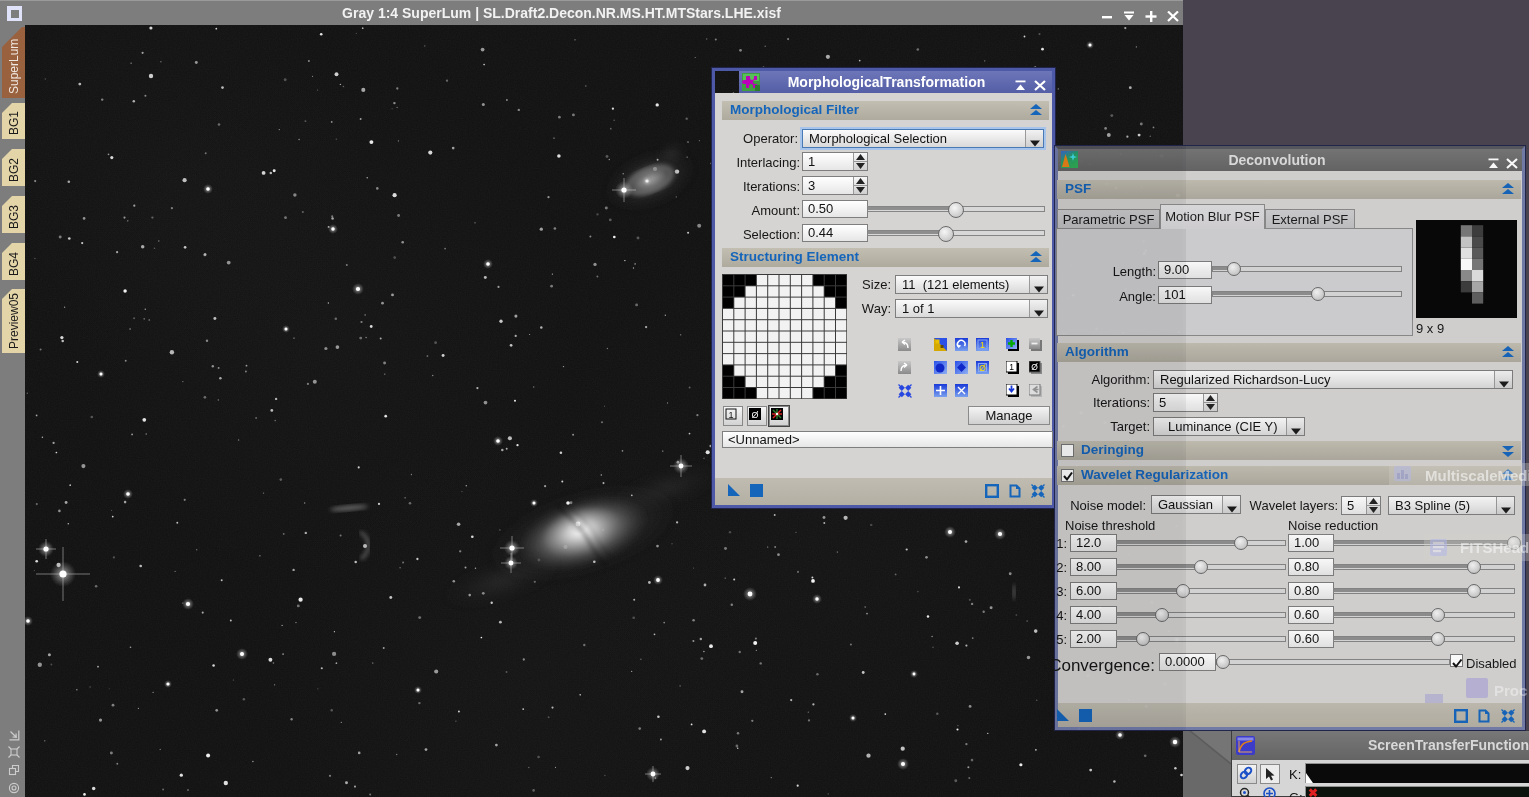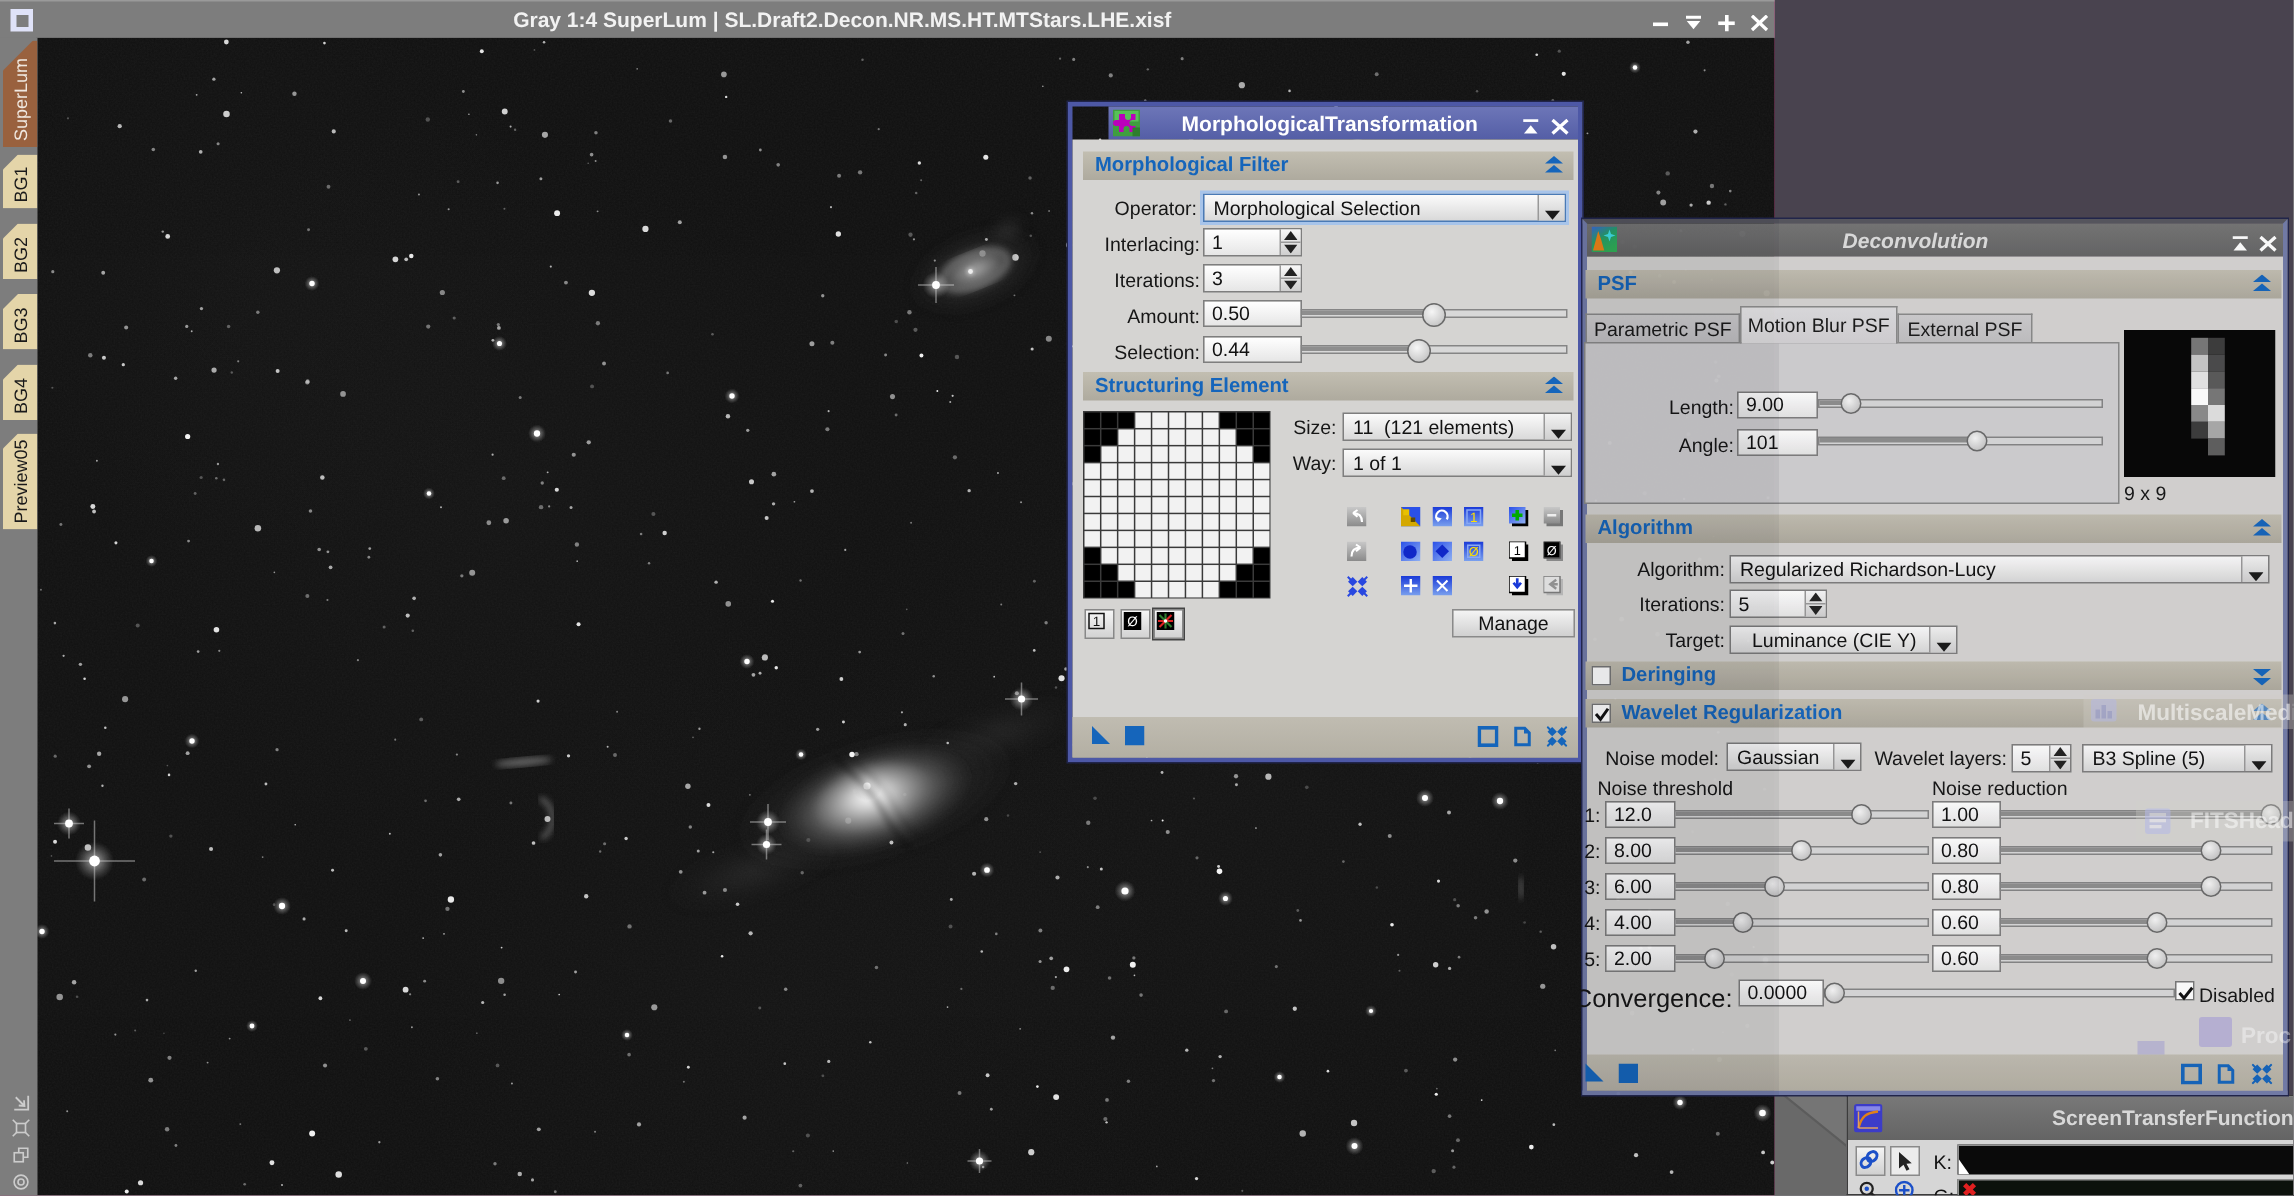--- a/index.html
+++ b/index.html
@@ -1320,20 +1320,21 @@
             <rect width="12" height="12" fill="#000"></rect>
             <g stroke-width="1.4">
               <path d="M6 1 L6 11" stroke="#2e7d2e"></path>
               <path d="M1 6 L11 6" stroke="#d22"></path>
               <path d="M2 2 L10 10" stroke="#2e7d2e"></path>
               <path d="M10 2 L2 10" stroke="#d22"></path>
             </g>
             <circle cx="6" cy="6" r="1.2" fill="#fff"></circle>
           </svg></div>
         <div class="btn" style="left:253px;top:313px;width:80px;height:17px;line-height:17px">Manage</div>
+        <div class="edit" style="left:7px;top:338px;width:324px;height:15px;line-height:15px;padding-left:5px">&lt;Unnamed&gt;</div>
         <div class="botbar" style="left:0;top:385px;width:337px;height:27px"></div>
         <span class="ic" style="left:12px;top:390px"><svg width="15" height="15" viewBox="0 0 15 15" style="">
             <path d="M1 1 L13 13 L1 13 Z" fill="#1565bb"></path>
           </svg></span>
         <span class="ic" style="left:35px;top:391px"><svg width="13" height="13" viewBox="0 0 13 13" style="">
             <rect x="0" y="0" width="13" height="13" fill="#1565bb"></rect>
           </svg></span>
         <span class="ic" style="left:270px;top:391px"><svg width="14" height="14" viewBox="0 0 14 14" style="">
             <rect x="1.2" y="1.2" width="11.6" height="11.6" fill="none" stroke="#1565bb" stroke-width="2.4"></rect>
           </svg></span>
@@ -1348,21 +1349,21 @@
             <g fill="#1565bb">
               <path d="M1.6 1.6 L6 1.6 L6 6 L1.6 6 Z" transform="rotate(45 3.8 3.8)"></path>
               <path d="M8 1.6 L12.4 1.6 L12.4 6 L8 6 Z" transform="rotate(-45 10.2 3.8)"></path>
               <path d="M1.6 8 L6 8 L6 12.4 L1.6 12.4 Z" transform="rotate(-45 3.8 10.2)"></path>
               <path d="M8 8 L12.4 8 L12.4 12.4 L8 12.4 Z" transform="rotate(45 10.2 10.2)"></path>
             </g>
           </svg></span>
       </div>
     </div>
 <div class="dlg" style="left:1055px;top:146px;width:464px;height:578px;border-color:#737da9;border-top-color:#56565e;opacity:0.965">
-      <div class="tbar" style="background:linear-gradient(#757575,#656565);font-style:italic;">
+      <div class="tbar" style="background:linear-gradient(#757575,#656565);">
         <span class="ticon"><svg width="17" height="17" viewBox="0 0 17 17" style="">
             <defs>
               <linearGradient id="dcg" x1="0" y1="0" x2="0.6" y2="1">
                 <stop offset="0" stop-color="#3a6ad8"></stop>
                 <stop offset="0.5" stop-color="#28a06a"></stop>
                 <stop offset="1" stop-color="#30b058"></stop>
               </linearGradient>
             </defs>
             <rect width="17" height="17" fill="url(#dcg)"></rect>
             <path d="M1 16 L4.5 3 L6.5 9 L8.5 16 Z" fill="#f08418"></path>

